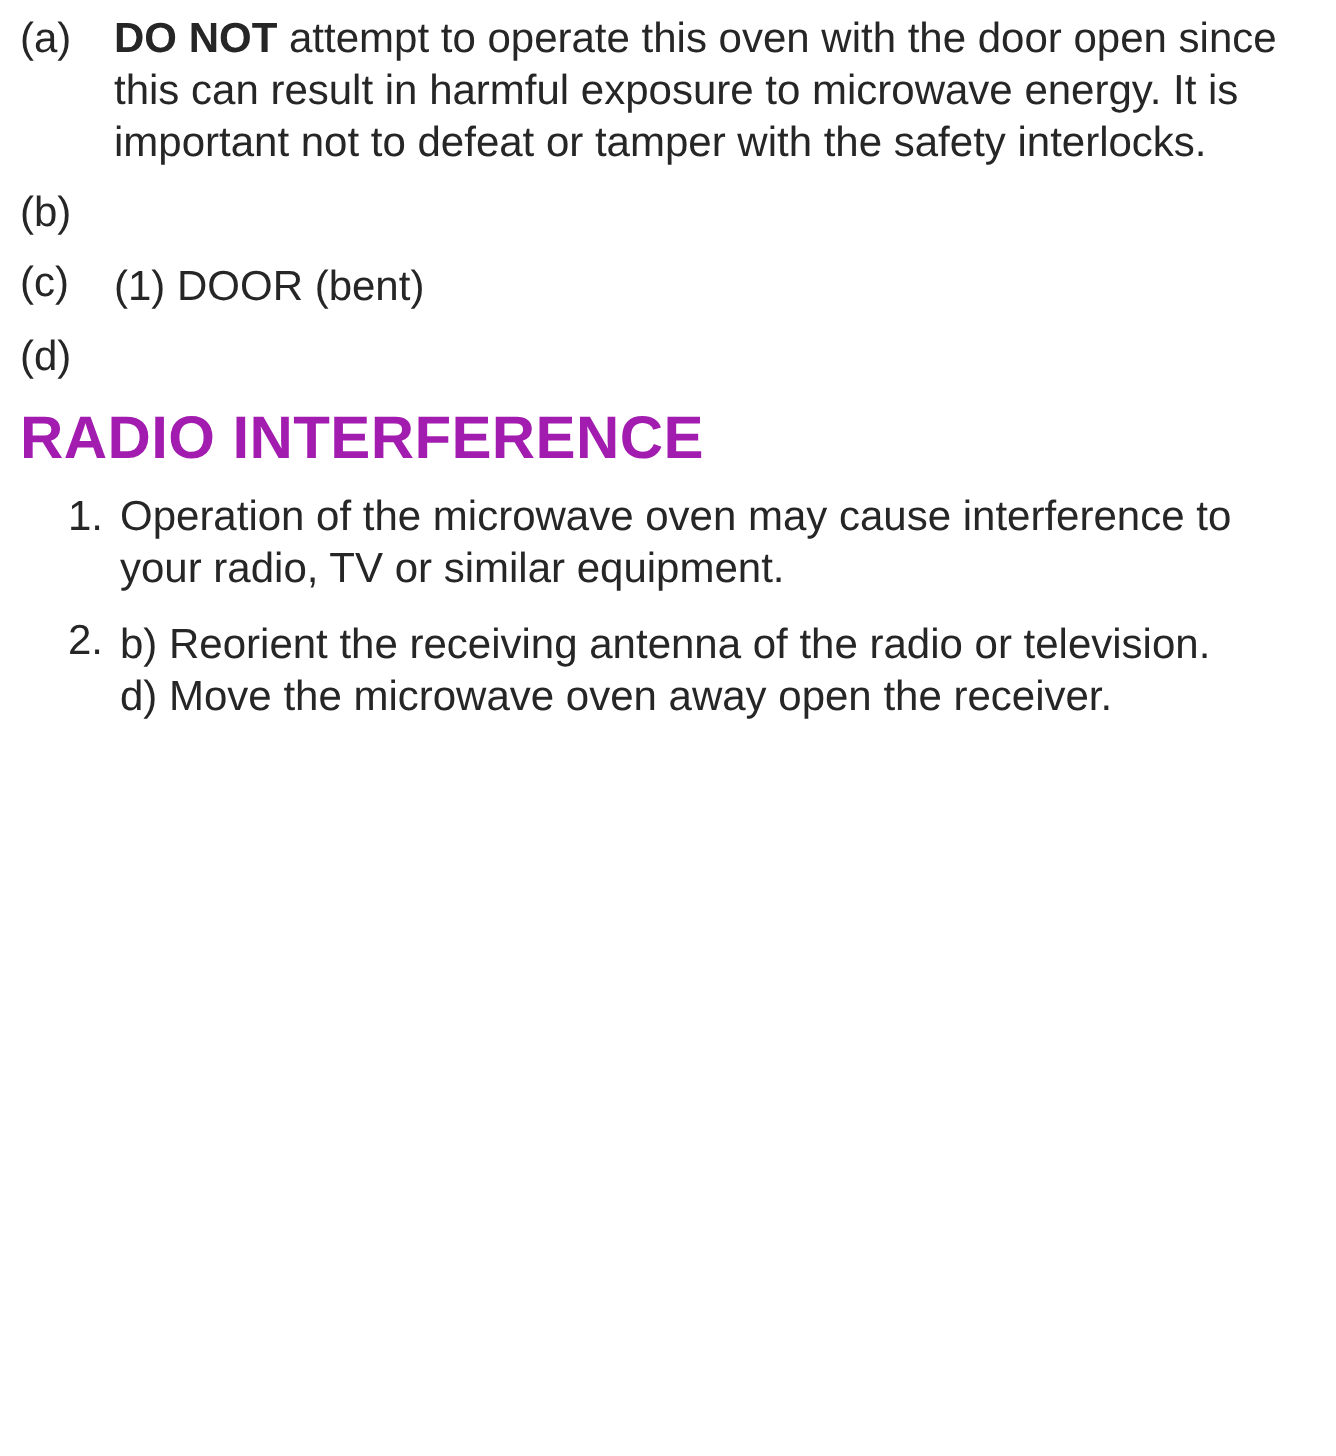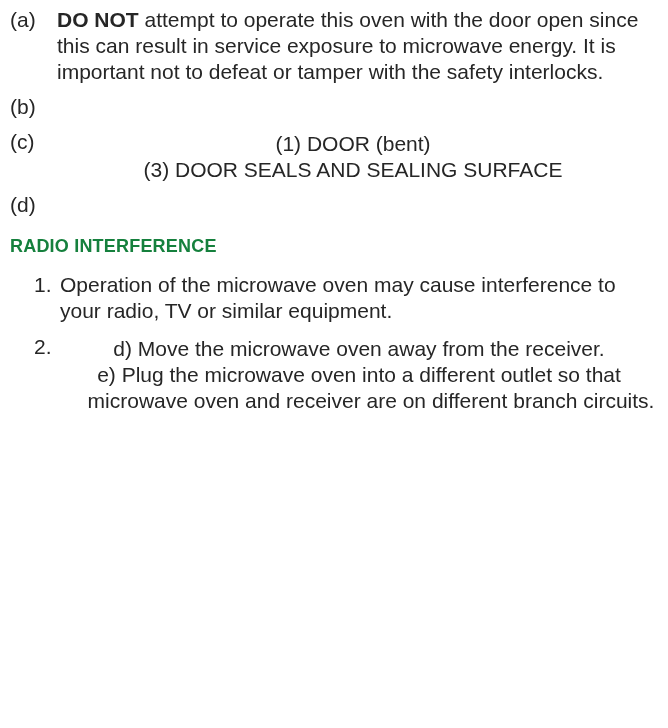--- a/index.html
+++ b/index.html
@@ -15,58 +15,57 @@
     line-height: 26px;
     color: #262626;
     padding: 7px 0 0 10px;
   }
   .item { display: flex; margin-bottom: 9px; }
   .marker { flex: 0 0 47px; }
   .body { width: 592px; }
   .para { margin: 0; }
   .em { font-weight: bold; }
   .subs { margin-top: 2px; }
-  .subline { margin: 0; text-align: center; }
+  .subline { margin: 0; }
   .heading {
-    font-size: 18px;
+    font-size: 30px;
     line-height: 30px;
     font-weight: bold;
-    color: #15803d;
+    color: #a21caf;
     margin: 13px 0 11px 0;
     letter-spacing: 0.2px;
   }
   .nitem { display: flex; margin-bottom: 10px; padding-left: 24px; }
   .nmarker { flex: 0 0 26px; }
   .nitem .body { width: 598px; }
   .hang { padding-left: 24px; text-indent: -24px; }
 </style>
 </head>
 <body>
 
 <div class="page">
 
   <section class="safety">
 
     <div class="item">
       <span class="marker">(a)</span>
       <div class="body">
-        <p class="para"><b class="em">DO NOT</b><span> attempt to operate this oven with the door open since this can result in service exposure to microwave energy. It is important not to defeat or tamper with the safety interlocks.</span></p>
+        <p class="para"><b class="em">DO NOT</b><span> attempt to operate this oven with the door open since this can result in harmful exposure to microwave energy. It is important not to defeat or tamper with the safety interlocks.</span></p>
       </div>
     </div>
 
     <div class="item">
       <span class="marker">(b)</span>
     </div>
 
     <div class="item">
       <span class="marker">(c)</span>
       <div class="body">
         <div class="subs">
           <p class="subline">(1) DOOR (bent)</p>
-          <p class="subline">(3) DOOR SEALS AND SEALING SURFACE</p>
         </div>
       </div>
     </div>
 
     <div class="item">
       <span class="marker">(d)</span>
     </div>
 
   </section>
 
@@ -78,21 +77,21 @@
       <span class="nmarker">1.</span>
       <div class="body">
         <p class="para">Operation of the microwave oven may cause interference to your radio, TV or similar equipment.</p>
       </div>
     </div>
 
     <div class="nitem">
       <span class="nmarker">2.</span>
       <div class="body">
         <div class="subs">
-          <p class="subline hang">d) Move the microwave oven away from the receiver.</p>
-          <p class="subline hang">e) Plug the microwave oven into a different outlet so that microwave oven and receiver are on different branch circuits.</p>
+          <p class="subline hang">b) Reorient the receiving antenna of the radio or television.</p>
+          <p class="subline hang">d) Move the microwave oven away open the receiver.</p>
         </div>
       </div>
     </div>
 
   </section>
 
 </div>
 
 </body></html>

